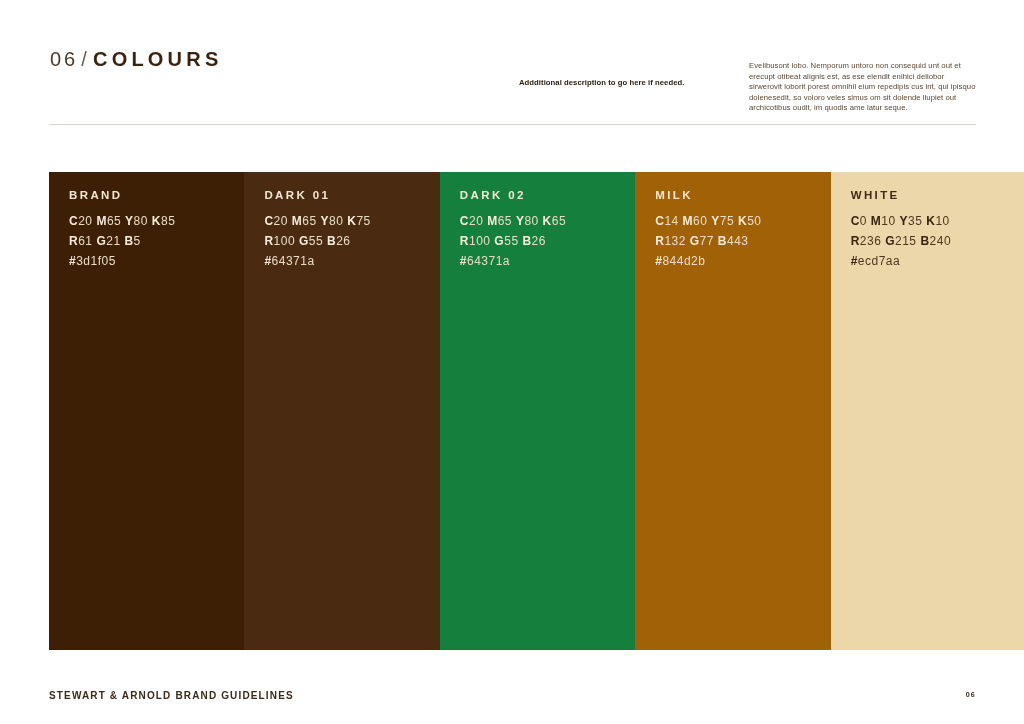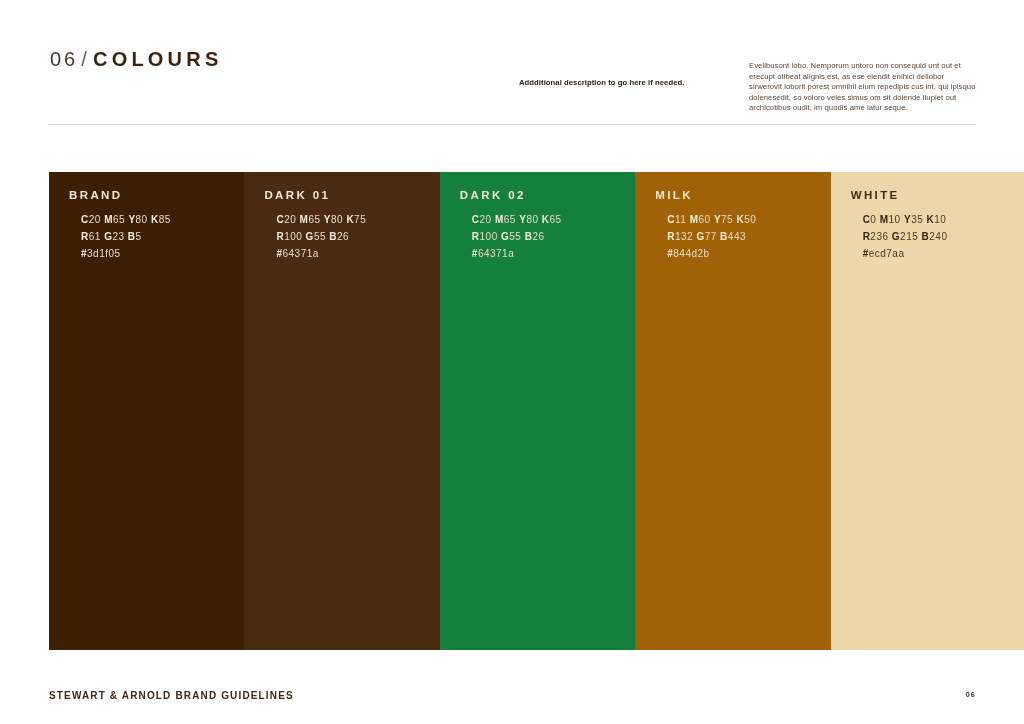--- a/index.html
+++ b/index.html
@@ -108,26 +108,25 @@
   }
   .swatch-name {
     font-size: 11.5px;
     font-weight: 700;
     letter-spacing: 2.4px;
     color: #f3e7d2;
     margin: 0 0 13px 0;
     white-space: nowrap;
   }
   .swatch-line {
-    font-size: 10px;
+    font-size: 12px;
     letter-spacing: 0.5px;
     color: #e9dcc6;
     margin-bottom: 6px;
     white-space: nowrap;
-    margin-left: 12px;
   }
   .swatch-line b {
     font-weight: 700;
     color: #f6ecdb;
   }
   .swatch.light .swatch-name { color: #3f2b16; }
   .swatch.light .swatch-line { color: #4d3720; }
   .swatch.light .swatch-line b { color: #36240f; }
 
   
@@ -180,21 +179,21 @@
       <div class="swatch-inner">
         <div class="swatch-name">BRAND</div>
         <div class="swatch-line">
           <b>C</b><span>20</span>
           <b>M</b><span>65</span>
           <b>Y</b><span>80</span>
           <b>K</b><span>85</span>
         </div>
         <div class="swatch-line">
           <b>R</b><span>61</span>
-          <b>G</b><span>23</span>
+          <b>G</b><span>21</span>
           <b>B</b><span>5</span>
         </div>
         <div class="swatch-line">
           <b>#</b><span>3d1f05</span>
         </div>
       </div>
     </div>
 
     <div class="swatch" id="sw1" style="background-color: rgb(74, 43, 18);">
       <div class="swatch-inner">
@@ -233,21 +232,21 @@
         <div class="swatch-line">
           <b>#</b><span>64371a</span>
         </div>
       </div>
     </div>
 
     <div class="swatch" id="sw3" style="background-color: #a16207;">
       <div class="swatch-inner">
         <div class="swatch-name">MILK</div>
         <div class="swatch-line">
-          <b>C</b><span>11</span>
+          <b>C</b><span>14</span>
           <b>M</b><span>60</span>
           <b>Y</b><span>75</span>
           <b>K</b><span>50</span>
         </div>
         <div class="swatch-line">
           <b>R</b><span>132</span>
           <b>G</b><span>77</span>
           <b>B</b><span>443</span>
         </div>
         <div class="swatch-line">

